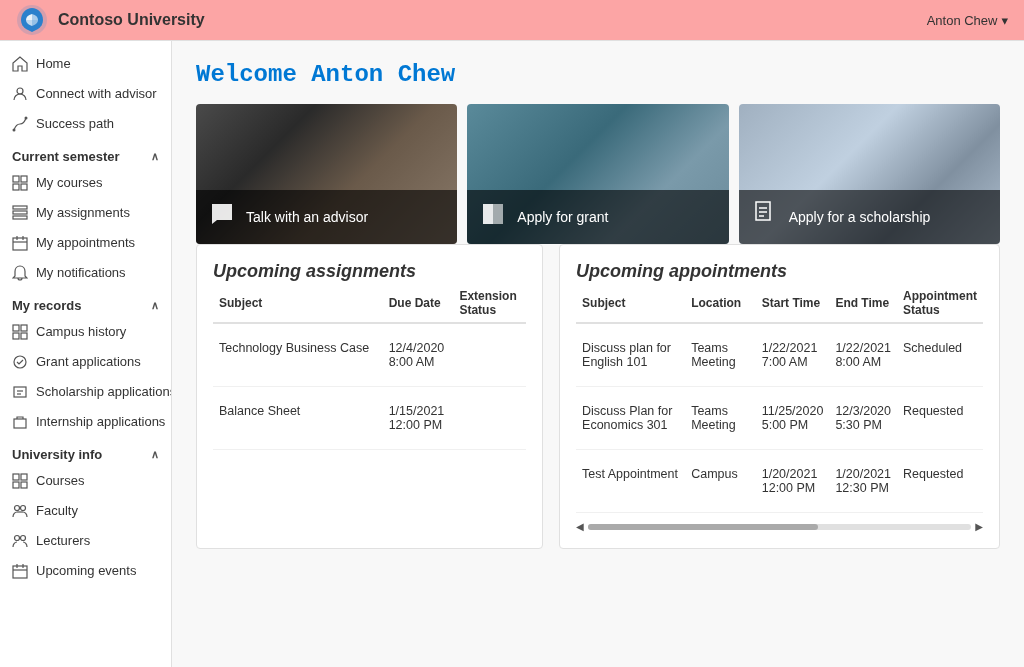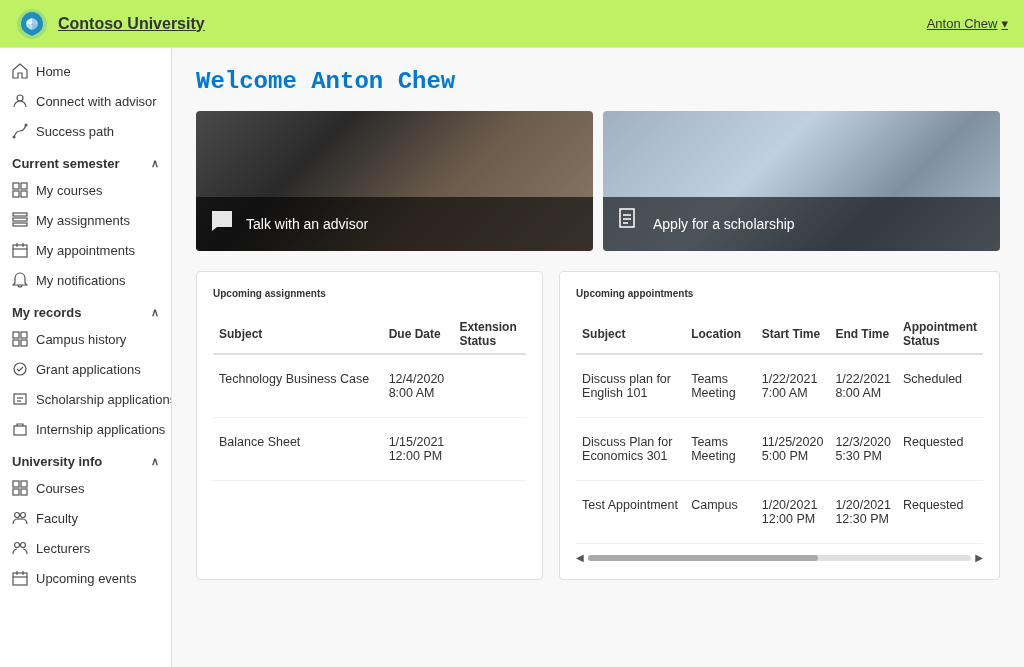--- a/index.html
+++ b/index.html
@@ -1,28 +1,27 @@
 <!DOCTYPE html>
 <html><head>
   <meta charset="utf-8">
   <style>
     * { box-sizing: border-box; margin: 0; padding: 0; }
     body { font-family: 'Segoe UI', Arial, sans-serif; font-size: 13px; color: #333; background: #f3f3f3; height: 667px; width: 1024px; overflow: hidden; display: flex; flex-direction: column; }
 
     
     .topbar {
-      background: #bef264;
+      background: #fca5a5;
       border-bottom: 1px solid #e0e0e0;
-      height: 48px;
+      height: 41px;
       display: flex;
       align-items: center;
       justify-content: space-between;
       padding: 0 16px;
       flex-shrink: 0;
-      text-decoration: underline;
     }
     .topbar-brand {
       display: flex;
       align-items: center;
       gap: 10px;
       font-size: 16px;
       font-weight: 600;
       color: #333;
     }
     .brand-logo {
@@ -50,21 +49,20 @@
     .sidebar {
       width: 172px;
       background: #fff;
       border-right: 1px solid #e0e0e0;
       overflow-y: auto;
       flex-shrink: 0;
       padding: 8px 0;
     }
     .sidebar-item {
       display: flex;
-      align-items: center;
       gap: 8px;
       padding: 7px 12px;
       cursor: pointer;
       color: #333;
       font-size: 13px;
       white-space: nowrap;
     }
     .sidebar-item .icon { width: 16px; height: 16px; flex-shrink: 0; color: #555; }
     .sidebar-section-header {
       display: flex;
@@ -89,21 +87,20 @@
       font-weight: 600;
       color: #0078d4;
       margin-bottom: 16px;
       font-family: Liberation Mono, monospace;
     }
 
     
     .cards-row {
       display: flex;
       gap: 10px;
-      margin-bottom: 20px;
     }
     .feature-card {
       flex: 1;
       height: 140px;
       border-radius: 4px;
       overflow: hidden;
       position: relative;
       cursor: pointer;
     }
     .feature-card-overlay {
@@ -140,24 +137,25 @@
     }
     .panel {
       background: #fff;
       border: 1px solid #e0e0e0;
       border-radius: 4px;
       padding: 16px;
     }
     .panel-left { flex: 1; }
     .panel-right { flex: 1.3; }
     .panel-title {
-      font-size: 10px;
+      font-size: 18px;
       font-weight: 700;
-      margin-bottom: 16px;
+      margin-bottom: 2px;
       color: #333;
+      font-style: italic;
     }
 
     
     table { width: 100%; border-collapse: collapse; font-size: 12.5px; }
     thead tr { border-bottom: 2px solid #e0e0e0; }
     thead th { text-align: left; padding: 5px 6px; font-weight: 600; color: #333; font-size: 12px; }
     tbody tr { border-bottom: 1px solid #f0f0f0; }
     tbody td { padding: 17px 6px; color: #333; vertical-align: top; }
     .scrollbar-hint {
       display: flex;
@@ -379,20 +377,31 @@
       <div class="feature-card card-bg-1">
         <div class="feature-card-overlay">
           <span class="card-icon">
             <svg width="28" height="28" viewBox="0 0 28 28" fill="white">
                 <path d="M4 4h20v16H9l-5 4V4z" fill="white" opacity="0.9"></path>
               </svg>
           </span>
           <span>Talk with an advisor</span>
         </div>
       </div>
+      <div class="feature-card card-bg-2">
+        <div class="feature-card-overlay">
+          <span class="card-icon">
+            <svg width="28" height="28" viewBox="0 0 28 28" fill="white">
+                <path d="M4 4h10v20H4z" fill="white" opacity="0.9"></path>
+                <path d="M14 4h10v20H14z" fill="white" opacity="0.6"></path>
+              </svg>
+          </span>
+          <span>Apply for grant</span>
+        </div>
+      </div>
       <div class="feature-card card-bg-3">
         <div class="feature-card-overlay">
           <span class="card-icon">
             <svg width="28" height="28" viewBox="0 0 28 28">
                 <rect x="5" y="2" width="14" height="18" fill="none" stroke="white" stroke-width="1.5"></rect>
                 <line x1="8" y1="8" x2="16" y2="8" stroke="white" stroke-width="1.5"></line>
                 <line x1="8" y1="12" x2="16" y2="12" stroke="white" stroke-width="1.5"></line>
                 <line x1="8" y1="16" x2="13" y2="16" stroke="white" stroke-width="1.5"></line>
               </svg>
           </span>

